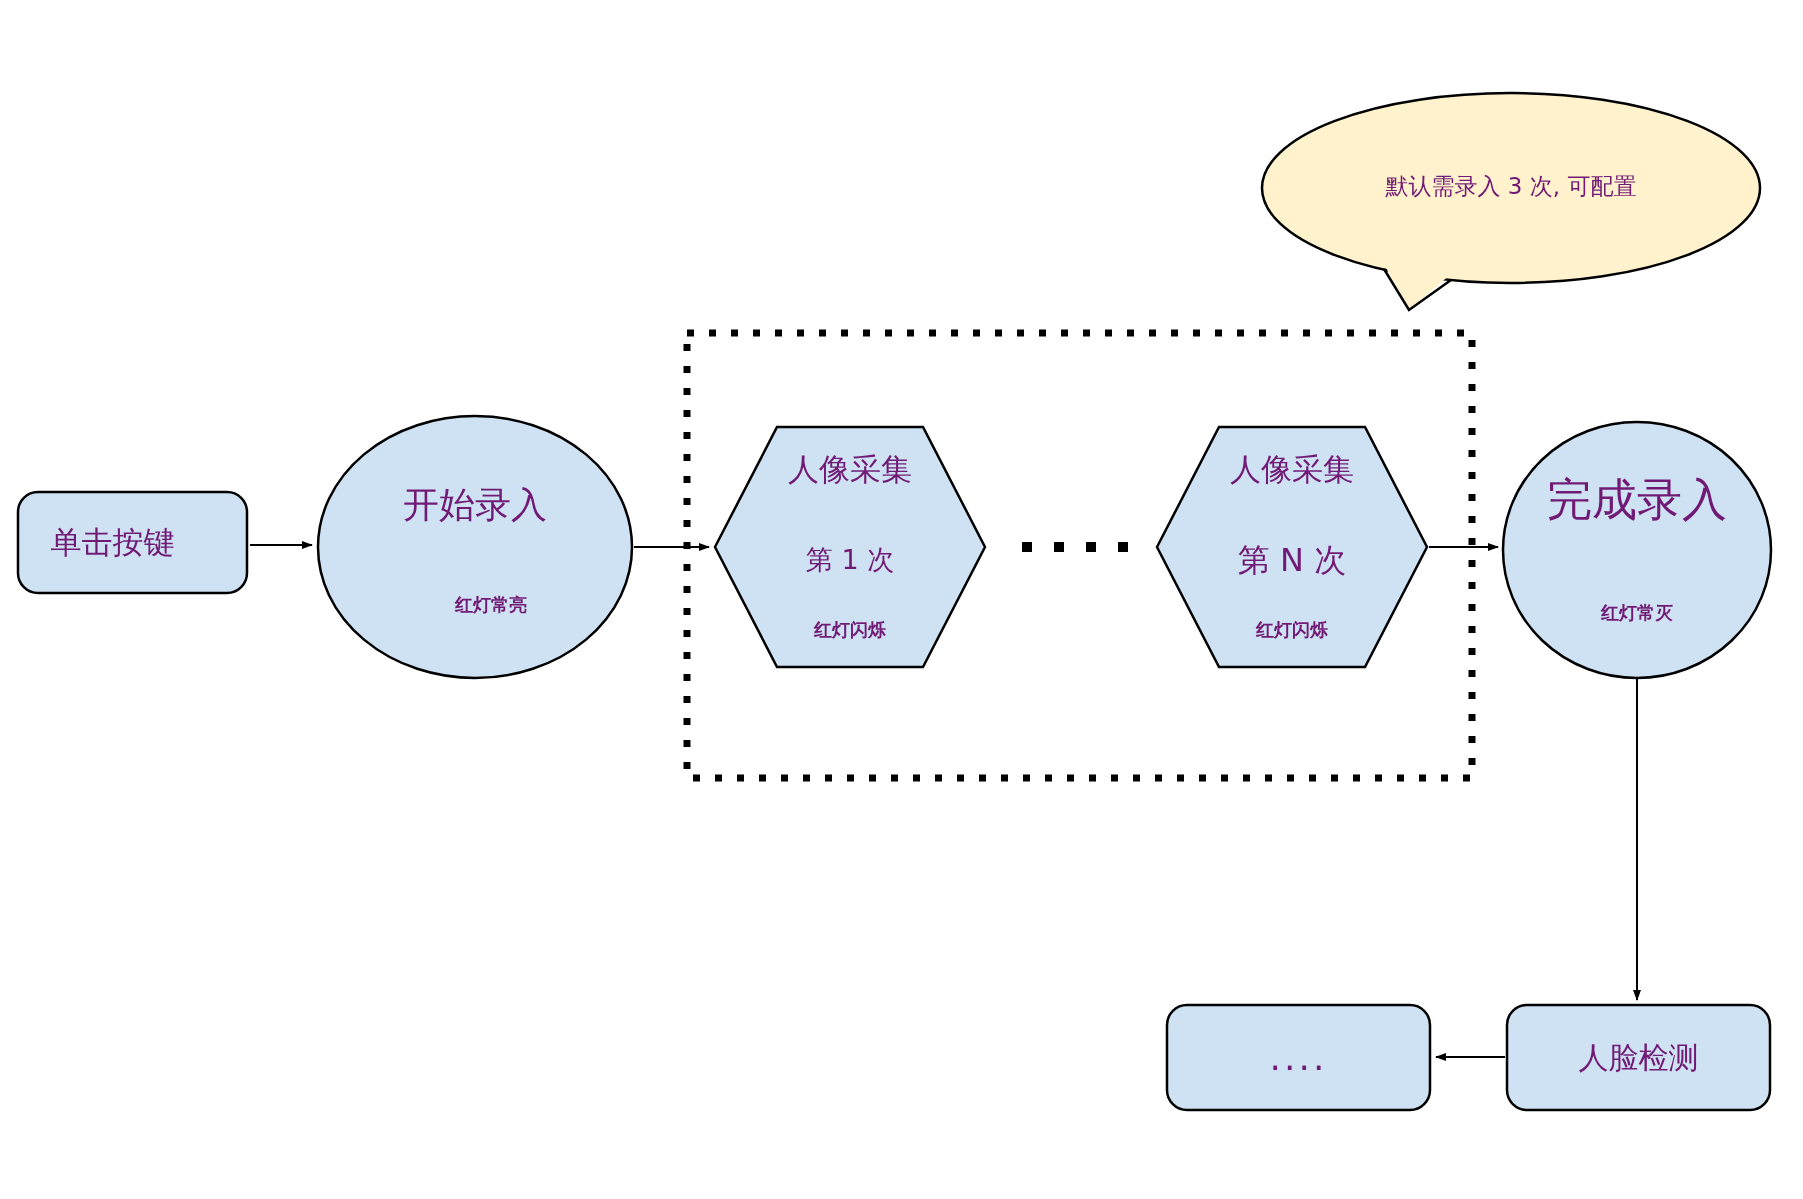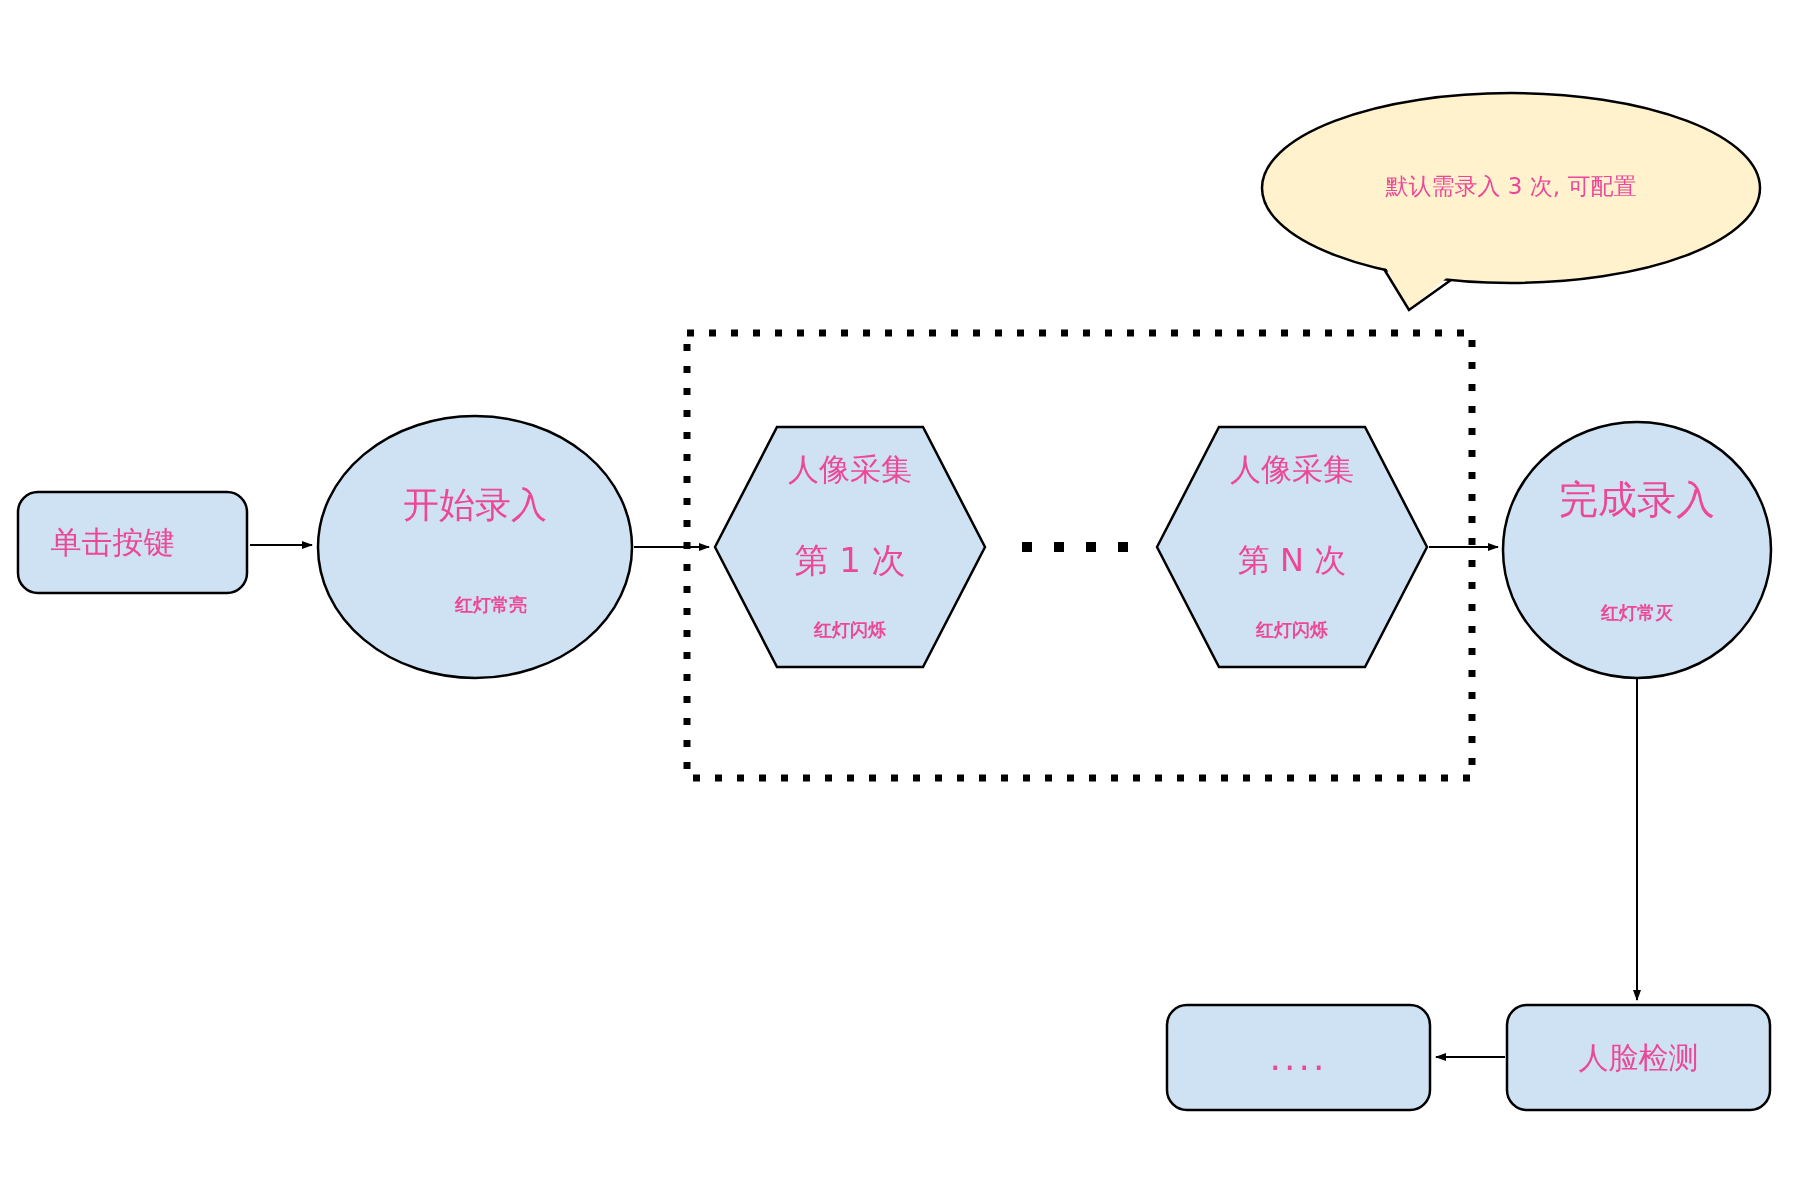--- a/index.html
+++ b/index.html
@@ -11,37 +11,37 @@
     font-family: "DejaVu Sans", "Liberation Sans", sans-serif;
     overflow: hidden;
   }
   .layer { position: absolute; left: 0; top: 0; }
   .txt {
     position: absolute;
     display: flex;
     align-items: center;
     justify-content: center;
     text-align: left;
-    color: #ec4899;
+    color: #701a75;
     white-space: pre;
     line-height: 1.2;
   }
   .big   { font-weight: 400; }
   .small { font-weight: 700; }
 
   .t-click       { left: 18px;   top: 492px; width: 189px; height: 101px; font-size: 31px; }
   .t-start-main  { left: 318px;  top: 476px; width: 314px; height: 58px;  font-size: 36px; }
   .t-start-sub   { left: 334px;  top: 588px; width: 314px; height: 34px;  font-size: 18px; }
   .t-hex1-l1     { left: 715px;  top: 446px; width: 270px; height: 48px;  font-size: 31px; }
-  .t-hex1-l2     { left: 715px;  top: 536px; width: 270px; height: 48px;  font-size: 34px; }
+  .t-hex1-l2     { left: 715px;  top: 536px; width: 270px; height: 48px;  font-size: 27px; }
   .t-hex1-sub    { left: 715px;  top: 612px; width: 270px; height: 36px;  font-size: 18px; }
   .t-hex2-l1     { left: 1157px; top: 446px; width: 270px; height: 48px;  font-size: 31px; }
   .t-hex2-l2     { left: 1157px; top: 536px; width: 270px; height: 48px;  font-size: 32px; }
   .t-hex2-sub    { left: 1157px; top: 612px; width: 270px; height: 36px;  font-size: 18px; }
-  .t-finish-main { left: 1503px; top: 472px; width: 268px; height: 56px;  font-size: 39px; }
+  .t-finish-main { left: 1503px; top: 472px; width: 268px; height: 56px;  font-size: 45px; }
   .t-finish-sub  { left: 1503px; top: 596px; width: 268px; height: 34px;  font-size: 18px; }
   .t-face        { left: 1507px; top: 1005px; width: 263px; height: 105px; font-size: 30px; }
   .t-more        { left: 1167px; top: 1005px; width: 263px; height: 105px; font-size: 36px; letter-spacing: 3px; }
   .t-callout     { left: 1281px; top: 152px; width: 460px; height: 70px;  font-size: 23px; }
 </style>
 </head>
 <body>
 
 <div class="canvas">
 

